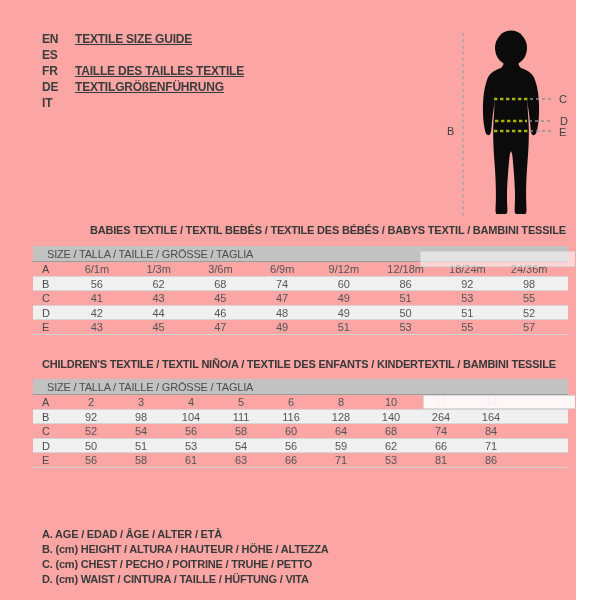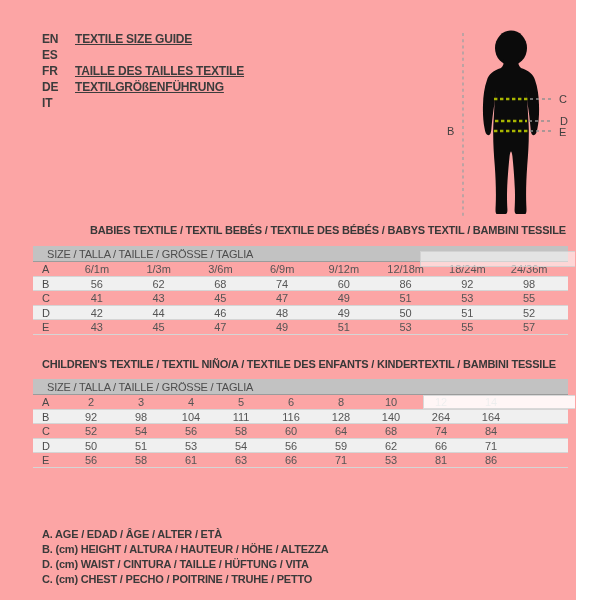--- a/index.html
+++ b/index.html
@@ -300,17 +300,17 @@
         <span class="tspacer"></span>
       </div>
     </div>
 
   <div class="overlay-box overlay-babies"></div>
   <div class="overlay-box overlay-children"></div>
 
   <div class="legend-block">
       <div class="legend-line">A. AGE / EDAD / ÂGE / ALTER / ETÀ</div>
       <div class="legend-line">B. (cm) HEIGHT / ALTURA / HAUTEUR / HÖHE / ALTEZZA</div>
+      <div class="legend-line">C. (cm) CHEST / PECHO / POITRINE / TRUHE / PETTO</div>
       <div class="legend-line">D. (cm) WAIST / CINTURA / TAILLE / HÜFTUNG / VITA</div>
-      <div class="legend-line">C. (cm) CHEST / PECHO / POITRINE / TRUHE / PETTO</div>
     </div>
 
 </div>
 
 </body></html>

